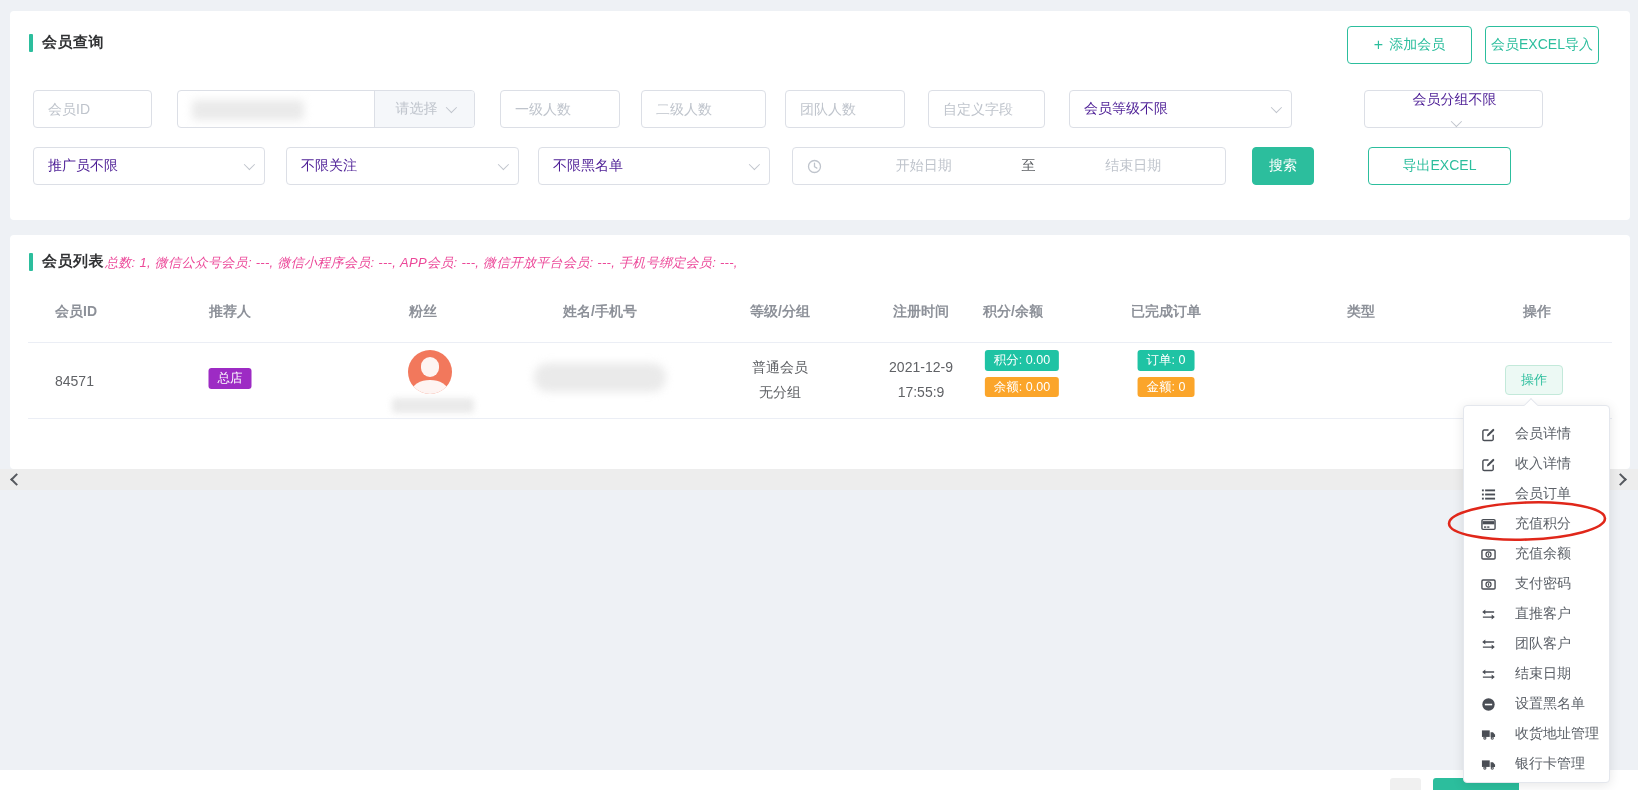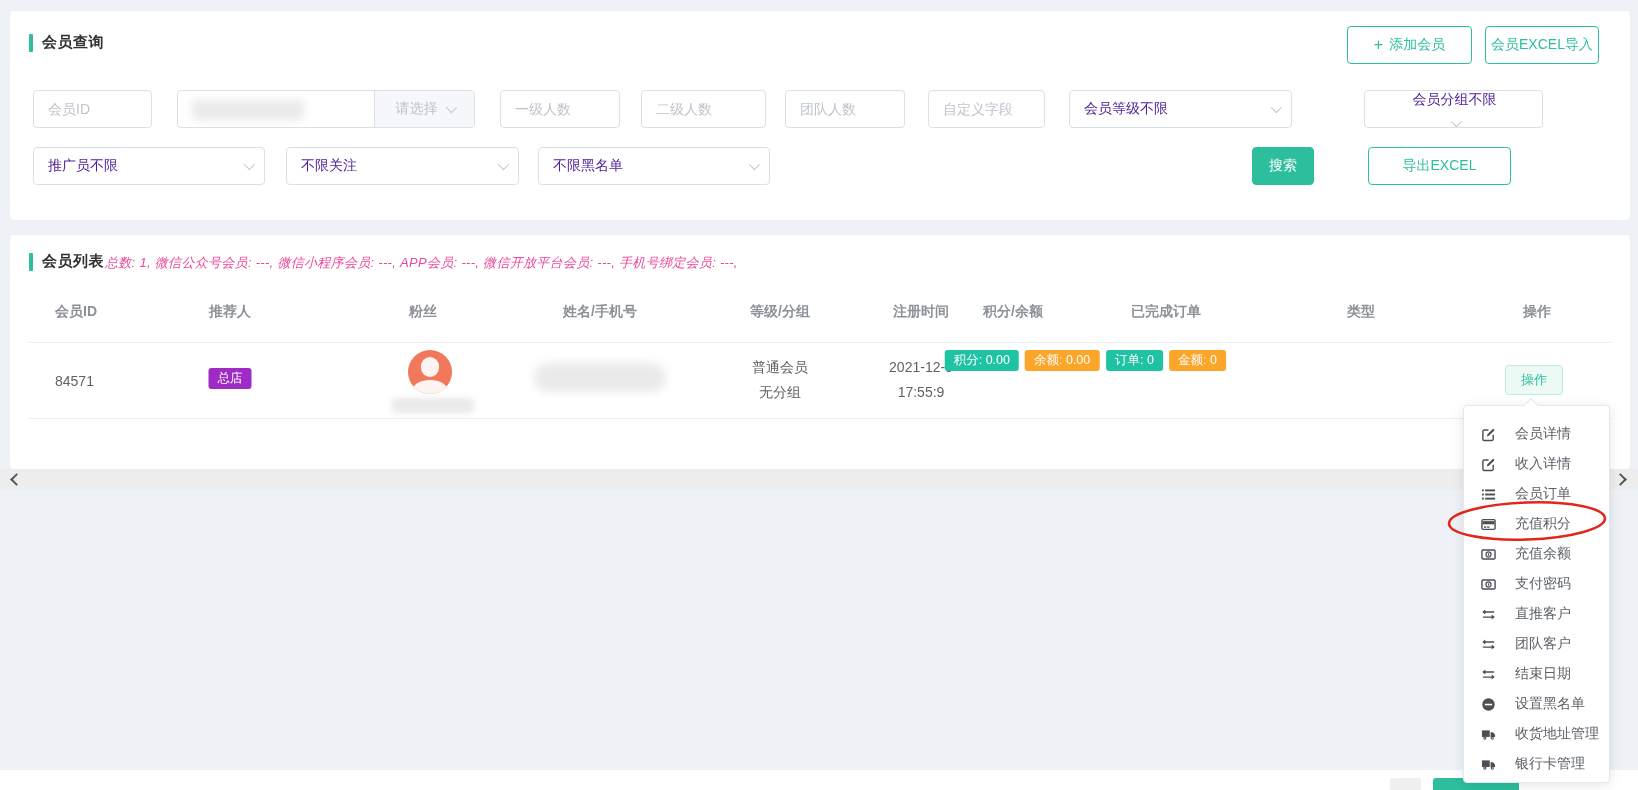--- a/index.html
+++ b/index.html
@@ -56,21 +56,21 @@
   .th { position:absolute; top:68px; font-size:14px; font-weight:bold; color:#8d9199; white-space:nowrap; }
   .th.center, .cell.center { transform:translateX(-50%); }
   .hline { position:absolute; left:18px; right:18px; height:1px; background:#ebeef5; }
   .cell { position:absolute; white-space:nowrap; }
   .two-line { text-align:center; line-height:25px; color:#606266; }
 
   .badge { display:inline-block; border-radius:3px; color:#fff; font-size:12.5px; padding:4px 9px; line-height:1; }
   .badge-purple { background:#9d2bc4; }
   .badge-teal   { background:#1fc3a4; }
   .badge-orange { background:#fba52a; }
-  .badge-stack { display:flex; flex-direction:row; gap:6px; align-items:center; }
+  .badge-stack { display:flex; flex-direction:column; gap:6px; align-items:center; }
 
   .avatar { position:absolute; width:44px; height:44px; border-radius:50%; background:#f2785c; overflow:hidden; }
   .avatar::before { content:""; position:absolute; left:13px; top:7px; width:18px; height:20px; border-radius:9px; background:#fff; opacity:.92; }
   .avatar::after  { content:""; position:absolute; left:4px; top:30px; width:36px; height:22px; border-radius:50%; background:#fff; opacity:.92; }
 
   .action-btn { position:absolute; width:58px; height:30px; background:#ecf9f4; border:1px solid #c3e9da;
                 border-radius:4px; color:#2cbe9d; font-size:13px; display:flex; align-items:center; justify-content:center; cursor:pointer; }
 
   
   #scroll-strip { position:absolute; left:0; top:469px; width:1638px; height:21px; background:#ededed; }
@@ -157,20 +157,31 @@
     </div>
     <div class="sel" style="left:528px; top:136px; width:232px;">
       <span>不限黑名单</span>
       <span class="caret"></span>
     </div>
     <div class="sel" style="left:276px; top:136px; width:233px;">
       <span>不限关注</span>
       <span class="caret"></span>
     </div>
 
+    <div class="datebox" style="left:782px; top:136px; width:434px;">
+      <span class="clock">
+        <svg width="15" height="15" viewBox="0 0 14 14">
+            <circle cx="7" cy="7" r="5.6" fill="none" stroke="#bfc4cc" stroke-width="1.2"></circle>
+            <path d="M7 3.8v3.4l2.2 1.3" fill="none" stroke="#bfc4cc" stroke-width="1.2" stroke-linecap="round"></path>
+          </svg>
+      </span>
+      <span class="dph">开始日期</span>
+      <span class="sep">至</span>
+      <span class="dph">结束日期</span>
+    </div>
 
     <div class="btn btn-fill" style="left:1242px; top:136px; width:62px; height:38px;">
       <span>搜索</span>
     </div>
     <div class="btn btn-outline" style="left:1358px; top:136px; width:143px; height:38px;">
       <span>导出EXCEL</span>
     </div>
   </div>
 
   <div class="card" id="card-list">

